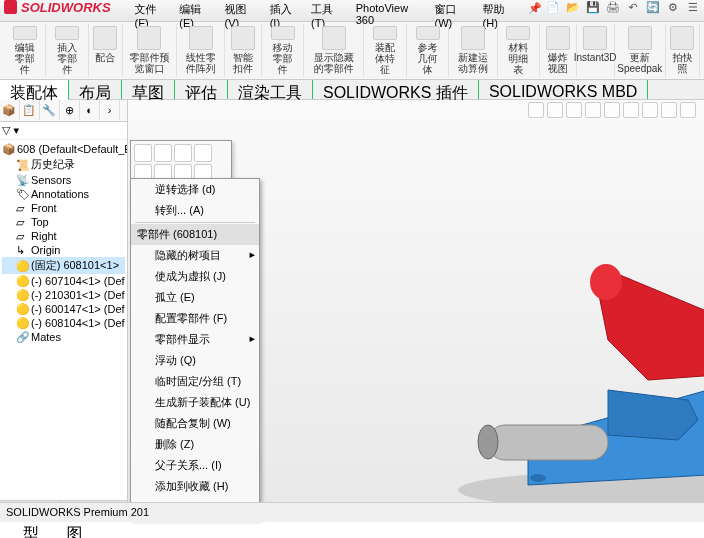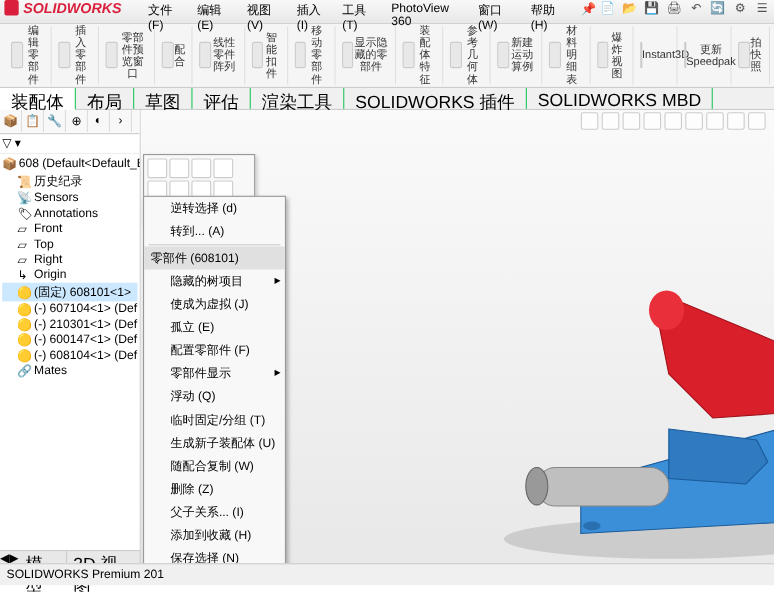--- a/index.html
+++ b/index.html
@@ -5,21 +5,21 @@
 *{margin:0;padding:0;box-sizing:border-box;font-family:"Microsoft YaHei",sans-serif;font-size:11px}
 body{width:704px;height:538px;background:#fff;overflow:hidden;position:relative}
 .titlebar{height:22px;background:linear-gradient(#f8f8f8,#e8e8e8);border-bottom:1px solid #ccc;display:flex;align-items:flex-start;padding:0 4px}
 .logo{color:#da1f3d;font-weight:bold;font-size:13px;font-style:italic;margin-left:4px}
 .logo-icon{width:14px;height:14px;background:#da1f3d;border-radius:2px;display:inline-block}
 .menubar{display:flex;margin-left:20px;gap:4px}
 .menubar span{padding:2px 4px;cursor:pointer}
 .quick{margin-left:auto;display:flex;gap:6px}
 .quick span{width:14px;height:14px;display:inline-flex;align-items:center;justify-content:center;color:#555}
 .ribbon{height:58px;background:#f5f5f5;border-bottom:1px solid #ccc;display:flex;padding:2px 4px}
-.ribbon-item{display:flex;flex-direction:row;align-items:center;justify-content:flex-start;padding:2px 6px;border-right:1px solid #e0e0e0;min-width:34px}
+.ribbon-item{display:flex;flex-direction:column;align-items:center;justify-content:flex-start;padding:2px 6px;border-right:1px solid #e0e0e0;min-width:34px}
 .ribbon-icon{width:24px;height:24px;background:#e8e8e8;border:1px solid #ccc;border-radius:2px;margin-bottom:2px;display:flex;align-items:center;justify-content:center}
 .ribbon-label{font-size:10px;text-align:center;line-height:11px;color:#333}
 .tabs{height:20px;background:#f0f0f0;display:flex;border-bottom:1px solid #ccc}
 .tab{padding:3px 10px;border-right:1px solid #22c55e;font-size:16px;cursor:pointer}
 .tab.active{background:#fff;border-bottom:1px solid #fff;margin-bottom:-1px}
 .main{display:flex;height:418px}
 .sidebar{width:128px;background:#fff;border-right:1px solid #ccc;overflow:hidden}
 .side-tabs{height:22px;display:flex;border-bottom:1px solid #ccc;background:#f8f8f8}
 .side-tab{width:20px;height:20px;border-right:1px solid #ddd;display:flex;align-items:center;justify-content:center}
 .filter{height:18px;border-bottom:1px solid #eee;padding:2px;display:flex;align-items:center}
@@ -33,21 +33,21 @@
 .view-toolbar span{width:16px;height:16px;background:rgba(255,255,255,.6);border:1px solid #ccc;border-radius:2px}
 .model{position:absolute;top:160px;left:280px;width:380px;height:260px}
 .ctx-small{position:absolute;top:140px;left:130px;width:102px;background:#f8f8f8;border:1px solid #999;box-shadow:2px 2px 4px rgba(0,0,0,.2);padding:3px;display:flex;flex-wrap:wrap;gap:2px}
 .ctx-small span{width:18px;height:18px;background:#fff;border:1px solid #ccc;border-radius:2px}
 .ctx-menu{position:absolute;top:178px;left:130px;width:130px;background:#f8f8f8;border:1px solid #999;box-shadow:2px 2px 4px rgba(0,0,0,.3)}
 .ctx-item{padding:3px 8px 3px 24px;position:relative;cursor:pointer}
 .ctx-item.hdr{background:#e0e0e0;font-weight:normal;padding-left:6px}
 .ctx-sep{height:1px;background:#ccc;margin:1px 4px}
 .ctx-item .arr{position:absolute;right:4px;top:3px}
 .ctx-icon{position:absolute;left:4px;top:2px;width:14px;height:14px}
-.status{position:absolute;bottom:6px;left:0;height:20px;width:100%;background:#f0f0f0;border-top:1px solid #ccc;padding:3px 6px;font-size:10px}
+.status{position:absolute;bottom:16px;left:0;height:20px;width:100%;background:#f0f0f0;border-top:1px solid #ccc;padding:3px 6px;font-size:10px}
 .btabs{position:absolute;bottom:20px;left:0;height:18px;display:flex;background:#e8e8e8;border-top:1px solid #ccc;width:128px}
 .btab{padding:2px 6px;border-right:1px solid #ccc;font-size:16px}
 </style>
 </head>
 <body>
 
 <div class="titlebar">
   <span class="logo-icon"></span>
   <span class="logo">SOLIDWORKS</span>
   <div class="menubar">
@@ -77,25 +77,25 @@
     <div class="ribbon-item">
       <div class="ribbon-icon"></div>
       <div class="ribbon-label">编辑零部件</div>
     </div>
     <div class="ribbon-item">
       <div class="ribbon-icon"></div>
       <div class="ribbon-label">插入零部件</div>
     </div>
     <div class="ribbon-item">
       <div class="ribbon-icon"></div>
+      <div class="ribbon-label">配合</div>
+    </div>
+    <div class="ribbon-item">
+      <div class="ribbon-icon"></div>
       <div class="ribbon-label">零部件预览窗口</div>
-    </div>
-    <div class="ribbon-item">
-      <div class="ribbon-icon"></div>
-      <div class="ribbon-label">配合</div>
     </div>
     <div class="ribbon-item">
       <div class="ribbon-icon"></div>
       <div class="ribbon-label">线性零件阵列</div>
     </div>
     <div class="ribbon-item">
       <div class="ribbon-icon"></div>
       <div class="ribbon-label">智能扣件</div>
     </div>
     <div class="ribbon-item">

